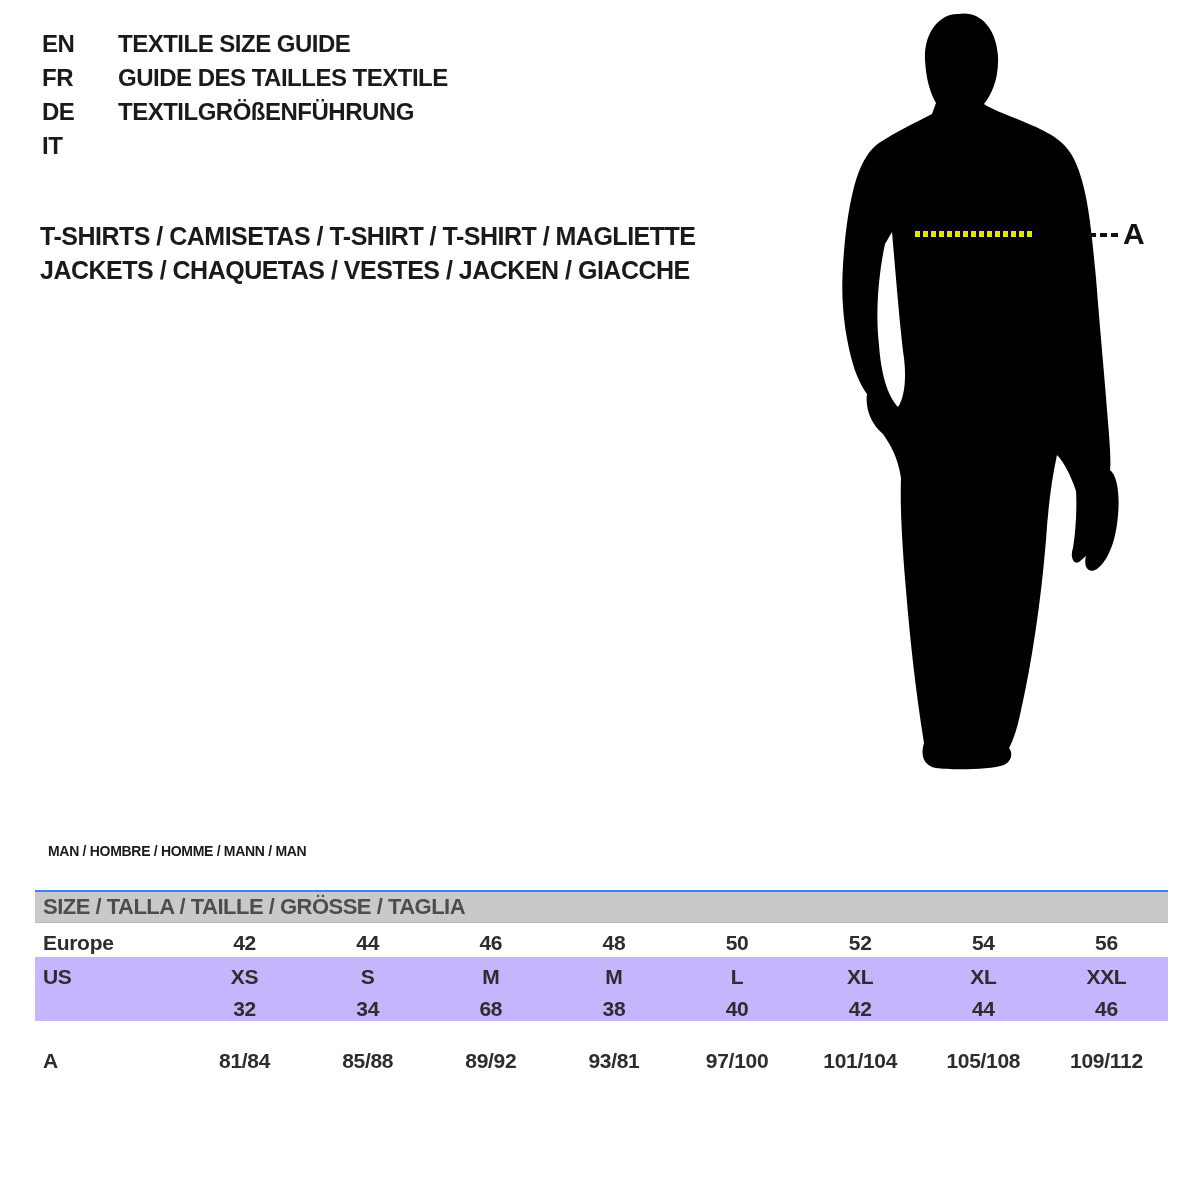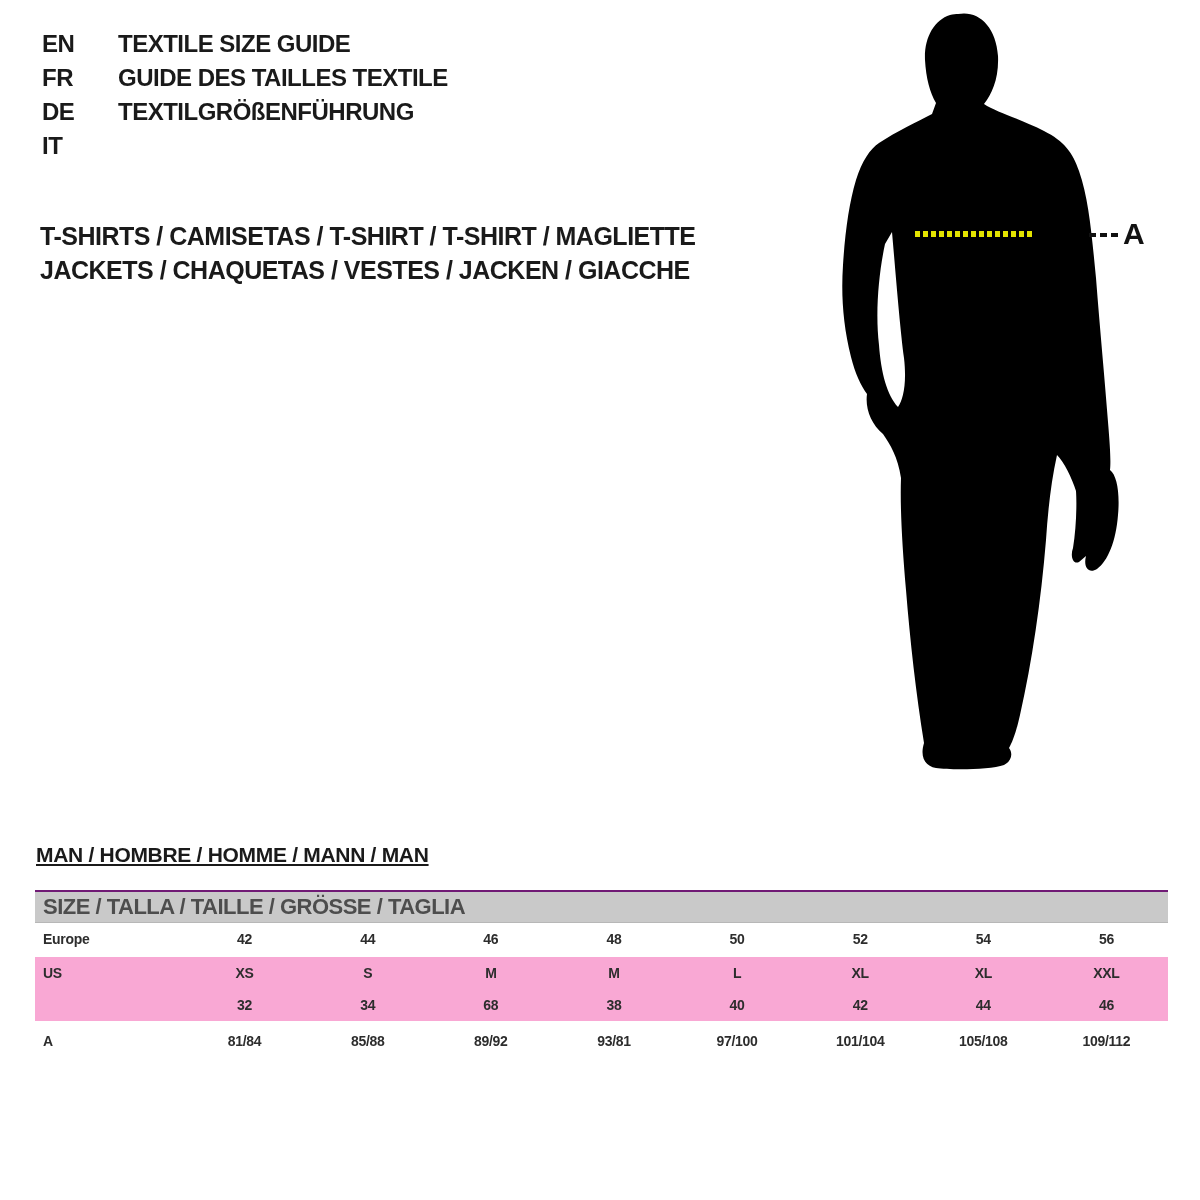--- a/index.html
+++ b/index.html
@@ -27,32 +27,32 @@
   }
   .a-dashes{
     position:absolute;left:1089px;top:233px;width:30px;height:4px;
     background:repeating-linear-gradient(90deg,#111 0 7px,transparent 7px 11px);
   }
   .a-label{
     position:absolute;left:1123px;top:217px;
     font-size:30px;font-weight:bold;color:#111;
   }
   
-  .section-title{position:absolute;left:36px;top:843px;font-size:21px;font-weight:bold;letter-spacing:-0.3px;text-decoration:underline;}
+  .section-title{position:absolute;left:48px;top:843px;font-size:14px;font-weight:bold;letter-spacing:-0.3px;}
   
   .size-table{position:absolute;left:35px;top:890px;width:1133px;}
   .thead{
-    background:#c9c9c9;border-top:2px solid #701a75;border-bottom:1px solid #b7b7b7;
+    background:#c9c9c9;border-top:2px solid #3b82f6;border-bottom:1px solid #b7b7b7;
     height:30px;line-height:30px;padding-left:8px;
     color:#4d4d4d;font-size:22px;font-weight:bold;letter-spacing:-0.5px;
   }
-  .trow{display:flex;height:32px;align-items:center;font-size:14px;font-weight:bold;color:#2d2d2d;letter-spacing:-0.3px;}
+  .trow{display:flex;height:32px;align-items:flex-end;font-size:21px;font-weight:bold;color:#2d2d2d;letter-spacing:-0.3px;}
   .trow .lbl{width:140px;padding-left:8px;}
   .trow .cell{flex:1;text-align:center;}
-  .band{background:#f9a8d4;margin-top:2px;margin-bottom:4px;}
+  .band{background:#c4b5fd;margin-top:2px;margin-bottom:20px;}
   
   .footnote{position:absolute;left:42px;top:1095px;font-size:20px;font-weight:bold;letter-spacing:-0.3px;}
 </style>
 </head>
 <body>
 
 <div class="page">
 
   <div class="lang-block">
     <div class="lang-row">

